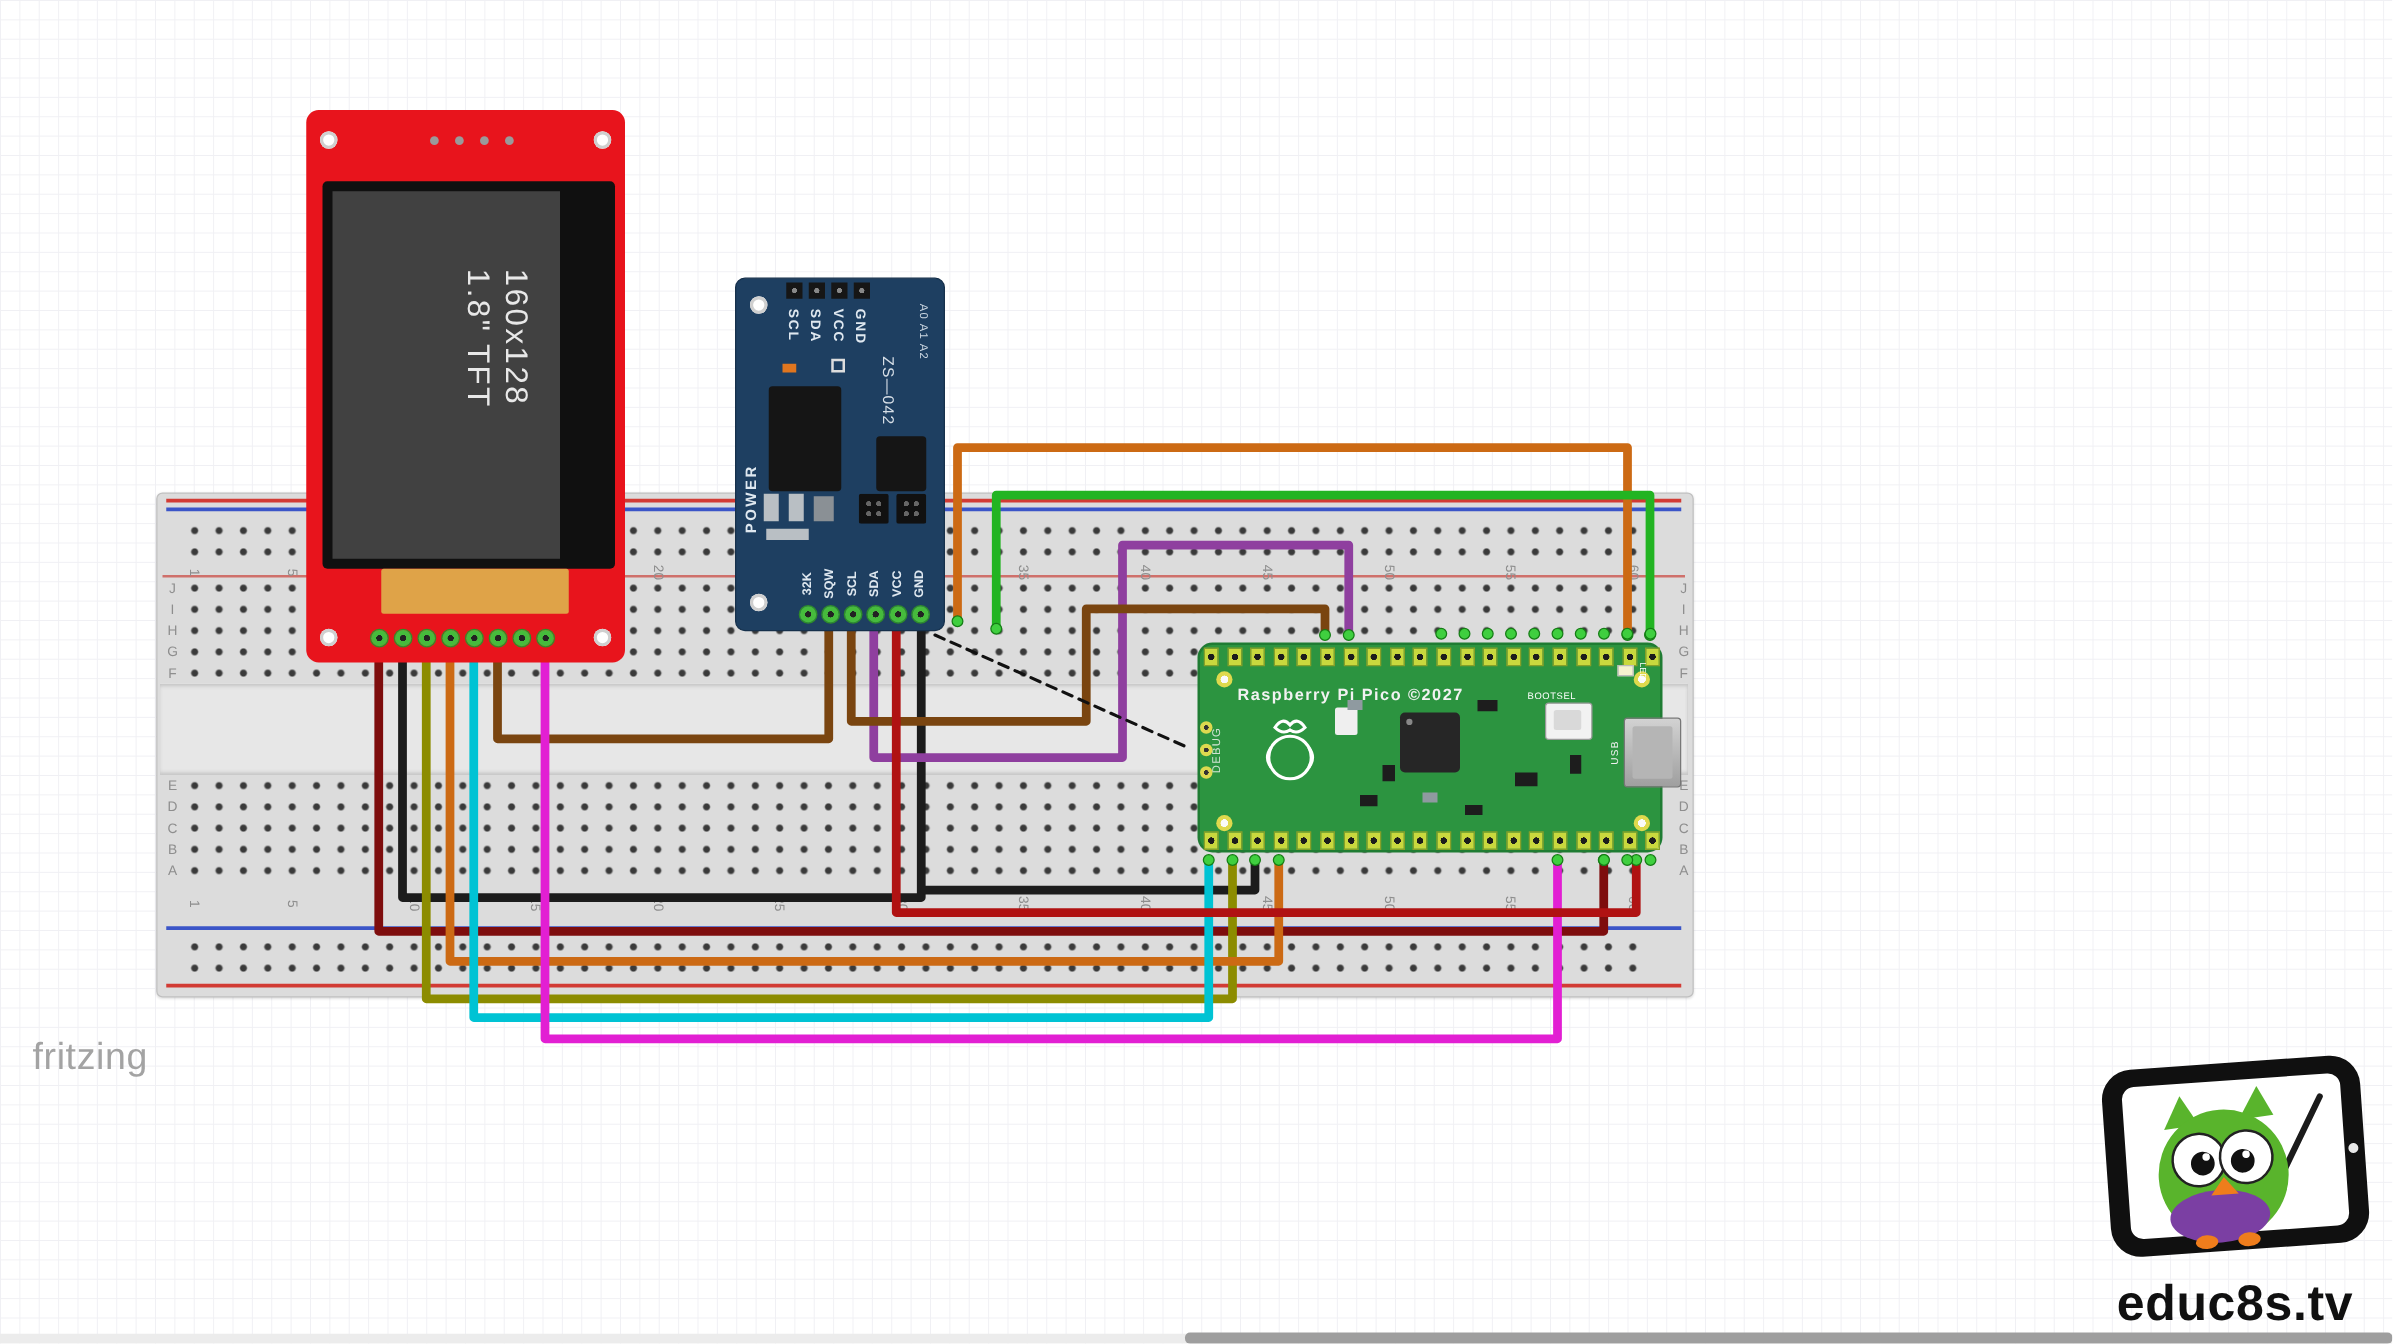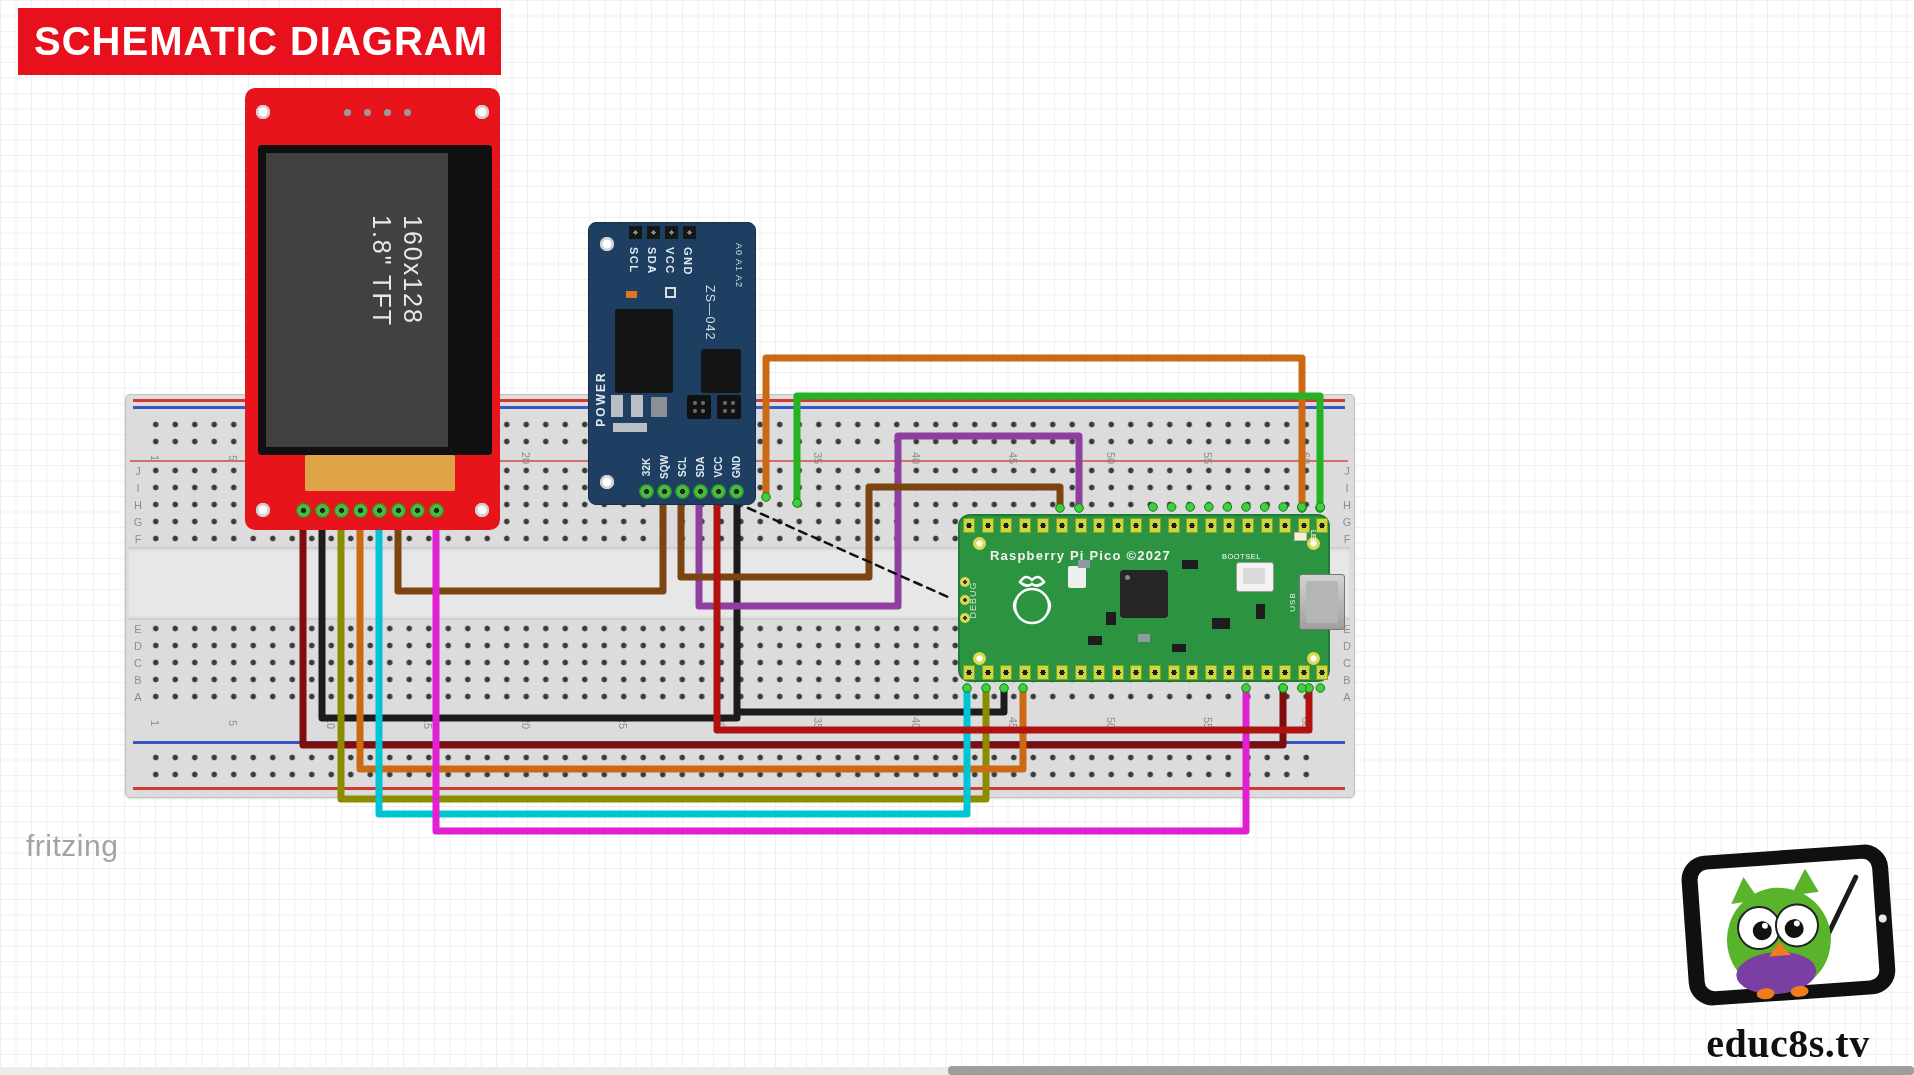--- a/index.html
+++ b/index.html
@@ -39,21 +39,21 @@
               background:radial-gradient(circle,#333 1.8px,#ddd94f 2px);}
   .smd{position:absolute;}
   #wire-svg{position:absolute;left:0;top:0;z-index:5;}
   .part{position:absolute;z-index:6;}
   
   .banner{position:absolute;left:18px;top:8px;width:483px;height:67px;background:#e8101c;z-index:10;
           display:flex;align-items:center;padding-left:16px;box-sizing:border-box;}
   .banner span{color:#fff;font-size:40px;font-weight:700;letter-spacing:1px;}
   .watermark{position:absolute;left:26px;top:829px;font-size:30px;color:#a3a3a3;letter-spacing:.5px;z-index:2;}
   
-  .brand{position:absolute;left:1678px;top:846px;width:220px;z-index:10;text-align:center;font-family:Liberation Serif, serif;}
+  .brand{position:absolute;left:1678px;top:846px;width:220px;z-index:10;text-align:center;}
   .brand-text{font-size:40px;font-weight:700;color:#101010;margin-top:10px;letter-spacing:.5px;}
   
   .scroll-track{position:absolute;left:0;top:1067px;width:1914px;height:8px;background:#ececec;z-index:11;}
   .scroll-thumb{position:absolute;left:948px;top:1066px;width:966px;height:9px;background:#9e9e9e;border-radius:4px;z-index:12;}
 </style>
 </head>
 <body>
 
 <div id="canvas">
   <div class="grid"></div>
@@ -327,23 +327,20 @@
     <div style="position:absolute;left:339px;top:58px;width:46px;height:56px;background:linear-gradient(180deg,#d2d2d2,#9f9f9f);border:1px solid #777;border-radius:3px;box-sizing:border-box;">
       <div style="position:absolute;left:6px;top:6px;width:32px;height:42px;background:#b5b5b5;border-radius:2px;"></div>
     </div>
     <span class="rot-ccw" style="left:332px;top:86px;font-size:8px;color:#f0f0f0;letter-spacing:1px;">USB</span>
     <span class="rot-ccw" style="left:13px;top:84px;font-size:9px;color:#cfe3d2;letter-spacing:1px;">DEBUG</span>
     <div class="pin-yellow" style="left:0px;top:61px;"></div>
     <div class="pin-yellow" style="left:0px;top:79px;"></div>
     <div class="pin-yellow" style="left:0px;top:97px;"></div>
   </div>
 
-  <div class="banner">
-    <span>SCHEMATIC DIAGRAM</span>
-  </div>
   <div class="watermark">fritzing</div>
 
   <div class="brand">
     <svg width="215" height="160" viewBox="0 0 215 160" style="transform:rotate(-4deg);">
       <rect x="4" y="4" width="207" height="150" rx="24" fill="#101010"></rect>
       <rect x="20" y="18" width="175" height="122" rx="10" fill="#ffffff"></rect>
       <circle cx="202" cy="79" r="4" fill="#e8e8e8"></circle>
       <line x1="146" y1="92" x2="178" y2="36" stroke="#1b1b1b" stroke-width="5" stroke-linecap="round"></line>
       <path d="M66 28 L80 52 L52 54 Z" fill="#59b42c"></path>
       <path d="M128 24 L140 48 L112 50 Z" fill="#59b42c"></path>

